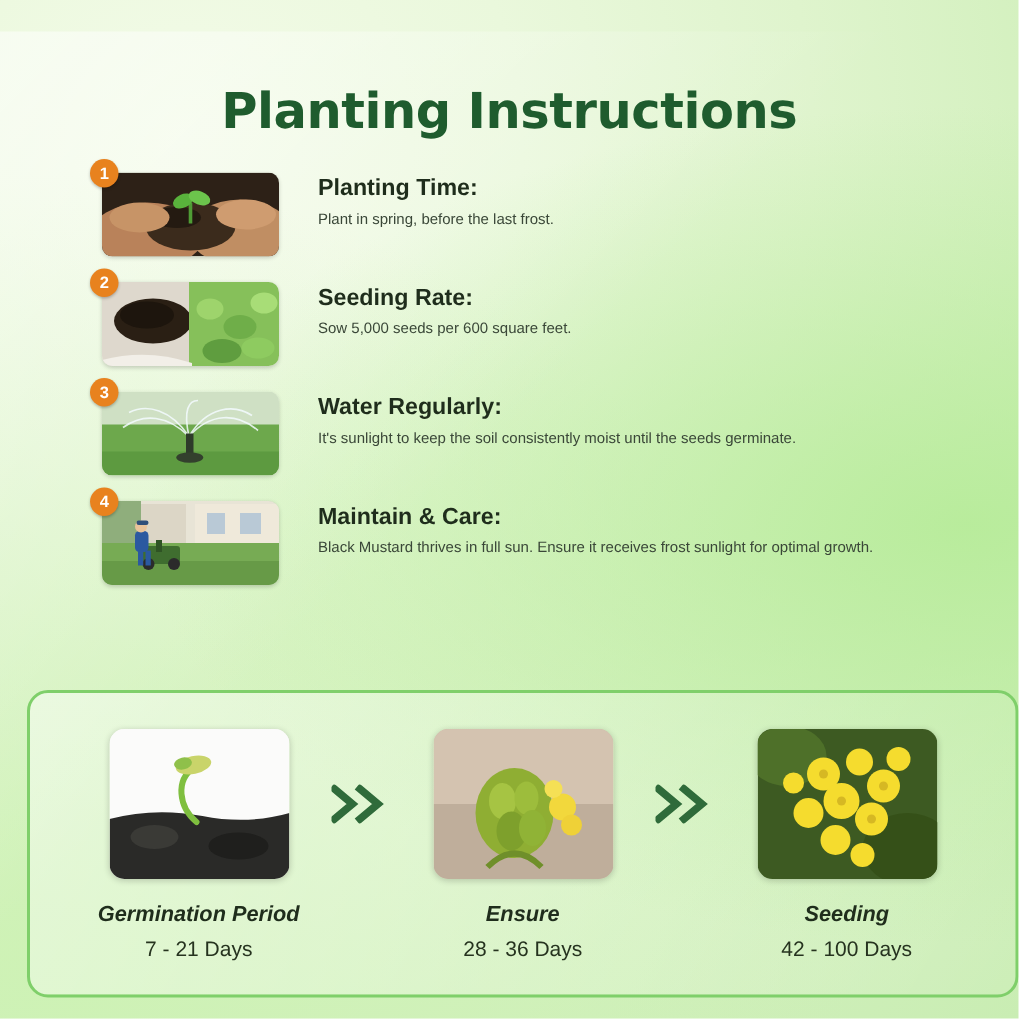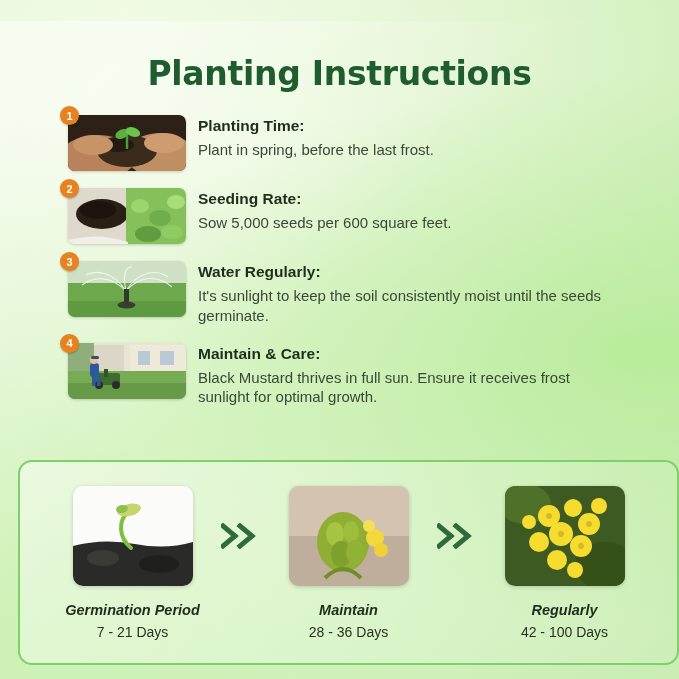--- a/index.html
+++ b/index.html
@@ -73,31 +73,31 @@
     color: #fff;
     font-size: 11px;
     font-weight: bold;
     display: flex;
     align-items: center;
     justify-content: center;
     z-index: 3;
     box-shadow: 0 1px 2px rgba(0,0,0,0.25);
   }
   .step-text {
-    padding-left: 12px;
+    padding-left: 26px;
     padding-top: 2px;
   }
   .step-title {
     font-size: 15.5px;
     font-weight: bold;
     color: #1f2d1c;
     margin-bottom: 5px;
   }
   .step-desc {
-    font-size: 15px;
+    font-size: 10px;
     line-height: 1.32;
     color: #3a4738;
     max-width: 420px;
   }
 
   
   .timeline {
     position: absolute;
     left: 18px;
     right: 0;
@@ -310,21 +310,21 @@
             <ellipse cx="46" cy="48" rx="9" ry="12" fill="#a6c443"></ellipse>
             <ellipse cx="62" cy="46" rx="8" ry="11" fill="#9dbd3c"></ellipse>
             <ellipse cx="52" cy="68" rx="10" ry="13" fill="#7ea02c"></ellipse>
             <ellipse cx="66" cy="66" rx="9" ry="12" fill="#90b336"></ellipse>
             <circle cx="86" cy="52" r="9" fill="#f2d83c"></circle>
             <circle cx="92" cy="64" r="7" fill="#efd137"></circle>
             <circle cx="80" cy="40" r="6" fill="#f5e055"></circle>
             <path d="M36 92 Q54 74 72 92" stroke="#6f8f2a" stroke-width="4" fill="none"></path>
           </svg>
         </div>
-        <div class="tl-name">Maintain</div>
+        <div class="tl-name">Ensure</div>
         <div class="tl-days">28 - 36 Days</div>
       </div>
 
       <div class="tl-arrow">
         <svg width="40" height="26" viewBox="0 0 40 26">
           <path d="M2 3 L14 13 L2 23" stroke="#2f6b3a" stroke-width="5" fill="none" stroke-linecap="square"></path>
           <path d="M19 3 L31 13 L19 23" stroke="#2f6b3a" stroke-width="5" fill="none" stroke-linecap="square"></path>
         </svg>
       </div>
 
@@ -347,20 +347,20 @@
               <circle cx="70" cy="84" r="8"></circle>
             </g>
             <g fill="#c9a91f" opacity="0.7">
               <circle cx="44" cy="30" r="3"></circle>
               <circle cx="56" cy="48" r="3"></circle>
               <circle cx="84" cy="38" r="3"></circle>
               <circle cx="76" cy="60" r="3"></circle>
             </g>
           </svg>
         </div>
-        <div class="tl-name">Regularly</div>
+        <div class="tl-name">Seeding</div>
         <div class="tl-days">42 - 100 Days</div>
       </div>
 
     </div>
   </div>
 
 </div>
 
 </body></html>

